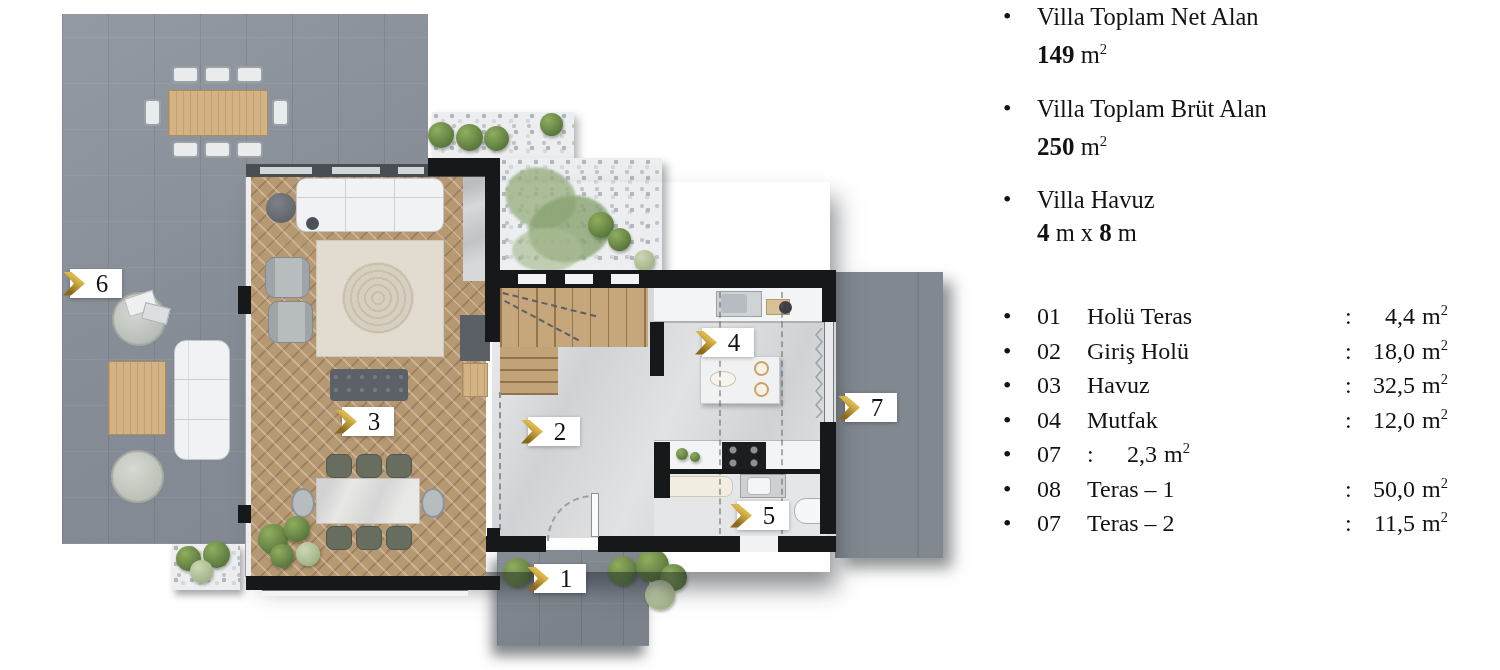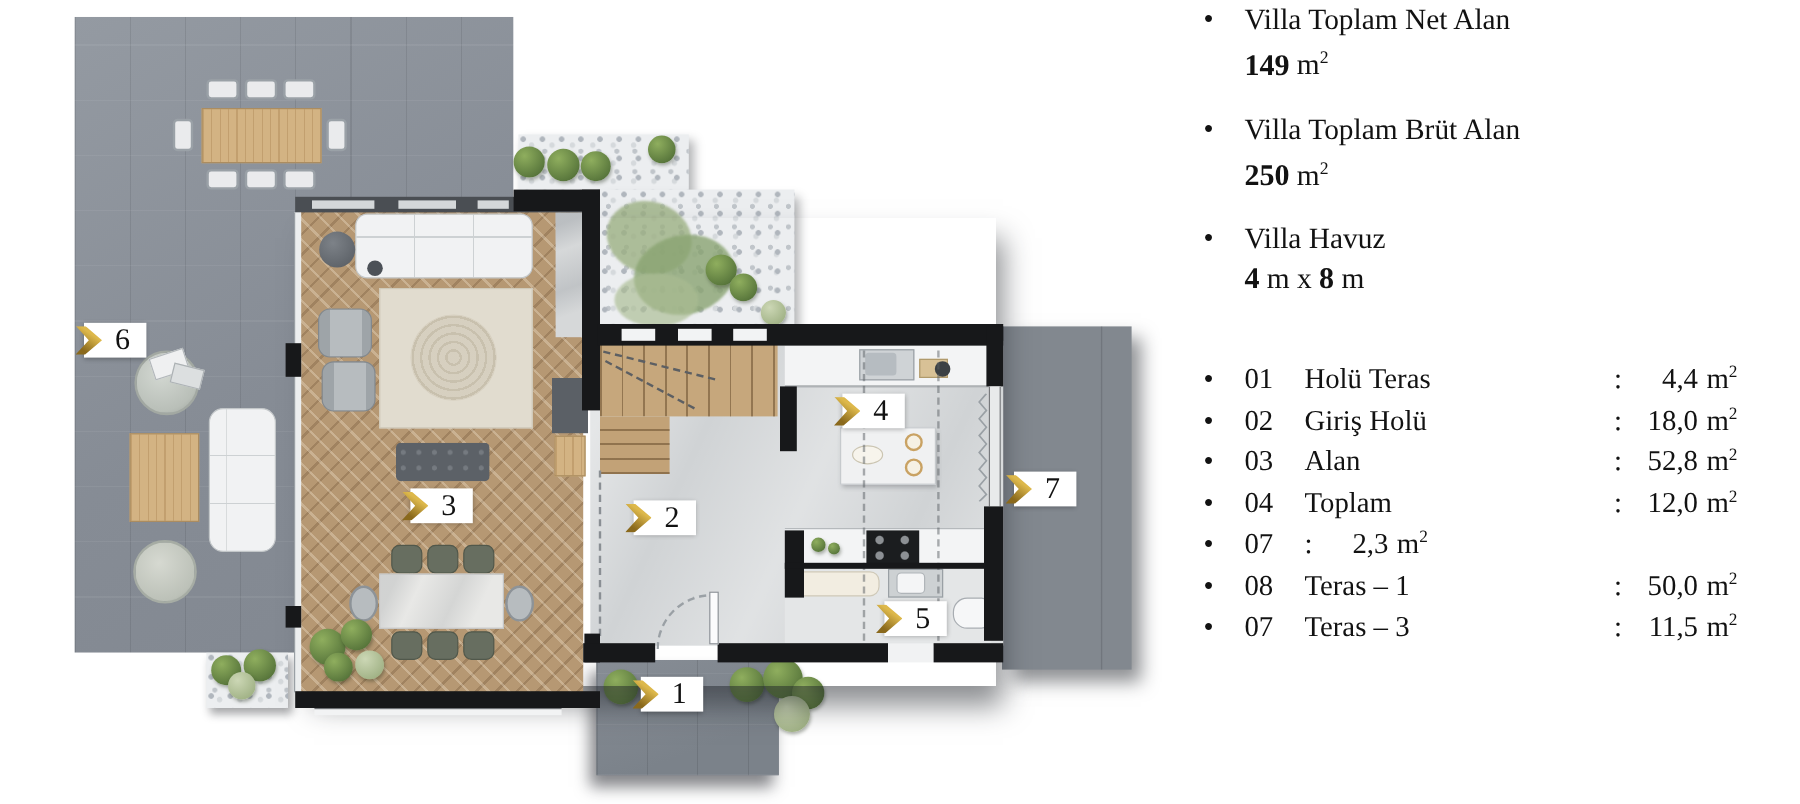--- a/index.html
+++ b/index.html
@@ -327,29 +327,29 @@
         <span class="bullet">•</span>
         <span class="rnum">02</span>
         <span class="rname">Giriş Holü</span>
         <span class="rcolon">:</span>
         <span class="rarea">18,0</span>
         <span class="runit"><span>m</span><sup>2</sup></span>
       </div>
       <div class="room-row">
         <span class="bullet">•</span>
         <span class="rnum">03</span>
-        <span class="rname">Alan</span>
-        <span class="rcolon">:</span>
-        <span class="rarea">52,8</span>
+        <span class="rname">Havuz</span>
+        <span class="rcolon">:</span>
+        <span class="rarea">32,5</span>
         <span class="runit"><span>m</span><sup>2</sup></span>
       </div>
       <div class="room-row">
         <span class="bullet">•</span>
         <span class="rnum">04</span>
-        <span class="rname">Toplam</span>
+        <span class="rname">Mutfak</span>
         <span class="rcolon">:</span>
         <span class="rarea">12,0</span>
         <span class="runit"><span>m</span><sup>2</sup></span>
       </div>
       <div class="room-row">
         <span class="bullet">•</span>
         <span class="rnum">07</span>
         <span class="rcolon">:</span>
         <span class="rarea">2,3</span>
         <span class="runit"><span>m</span><sup>2</sup></span>
@@ -358,20 +358,20 @@
         <span class="bullet">•</span>
         <span class="rnum">08</span>
         <span class="rname">Teras – 1</span>
         <span class="rcolon">:</span>
         <span class="rarea">50,0</span>
         <span class="runit"><span>m</span><sup>2</sup></span>
       </div>
       <div class="room-row">
         <span class="bullet">•</span>
         <span class="rnum">07</span>
-        <span class="rname">Teras – 3</span>
+        <span class="rname">Teras – 2</span>
         <span class="rcolon">:</span>
         <span class="rarea">11,5</span>
         <span class="runit"><span>m</span><sup>2</sup></span>
       </div>
     </div>
   </aside>
 </div>
 
 </body></html>

